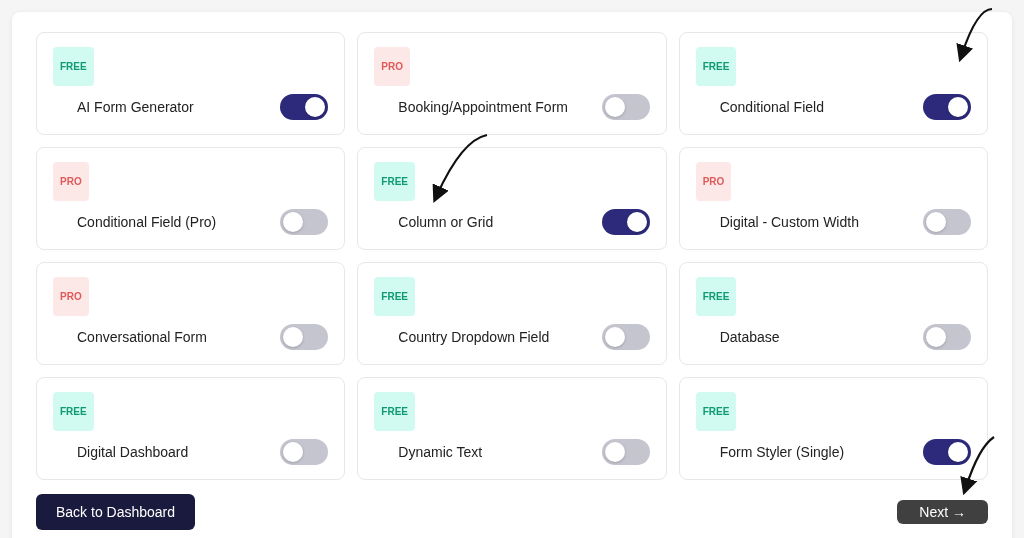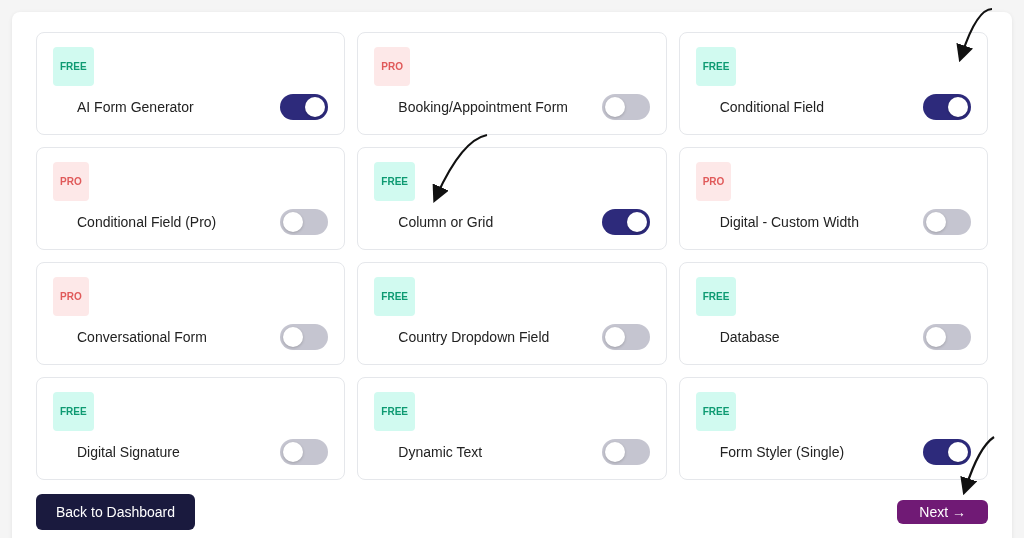--- a/index.html
+++ b/index.html
@@ -119,21 +119,21 @@
       background: #1a1a3e;
       color: #fff;
       border: none;
       border-radius: 6px;
       padding: 10px 20px;
       font-size: 14px;
       font-weight: 500;
       cursor: pointer;
     }
     .btn-next {
-      background: #701a75;
+      background: #404040;
       color: #fff;
       border: none;
       border-radius: 6px;
       padding: 4px 22px;
       font-size: 14px;
       font-weight: 500;
       cursor: pointer;
       display: flex;
       align-items: center;
       gap: 6px;
@@ -245,21 +245,21 @@
           <label class="toggle off">
             <input type="checkbox" style="">
             <div class="toggle-track"></div>
             <div class="toggle-thumb"></div>
           </label>
         </div>
       </div>
       <div class="card">
         <span class="badge badge-free">FREE</span>
         <div class="card-row">
-          <span class="card-title">Digital Signature</span>
+          <span class="card-title">Digital Dashboard</span>
           <label class="toggle off">
             <input type="checkbox" style="">
             <div class="toggle-track"></div>
             <div class="toggle-thumb"></div>
           </label>
         </div>
       </div>
       <div class="card">
         <span class="badge badge-free">FREE</span>
         <div class="card-row">

